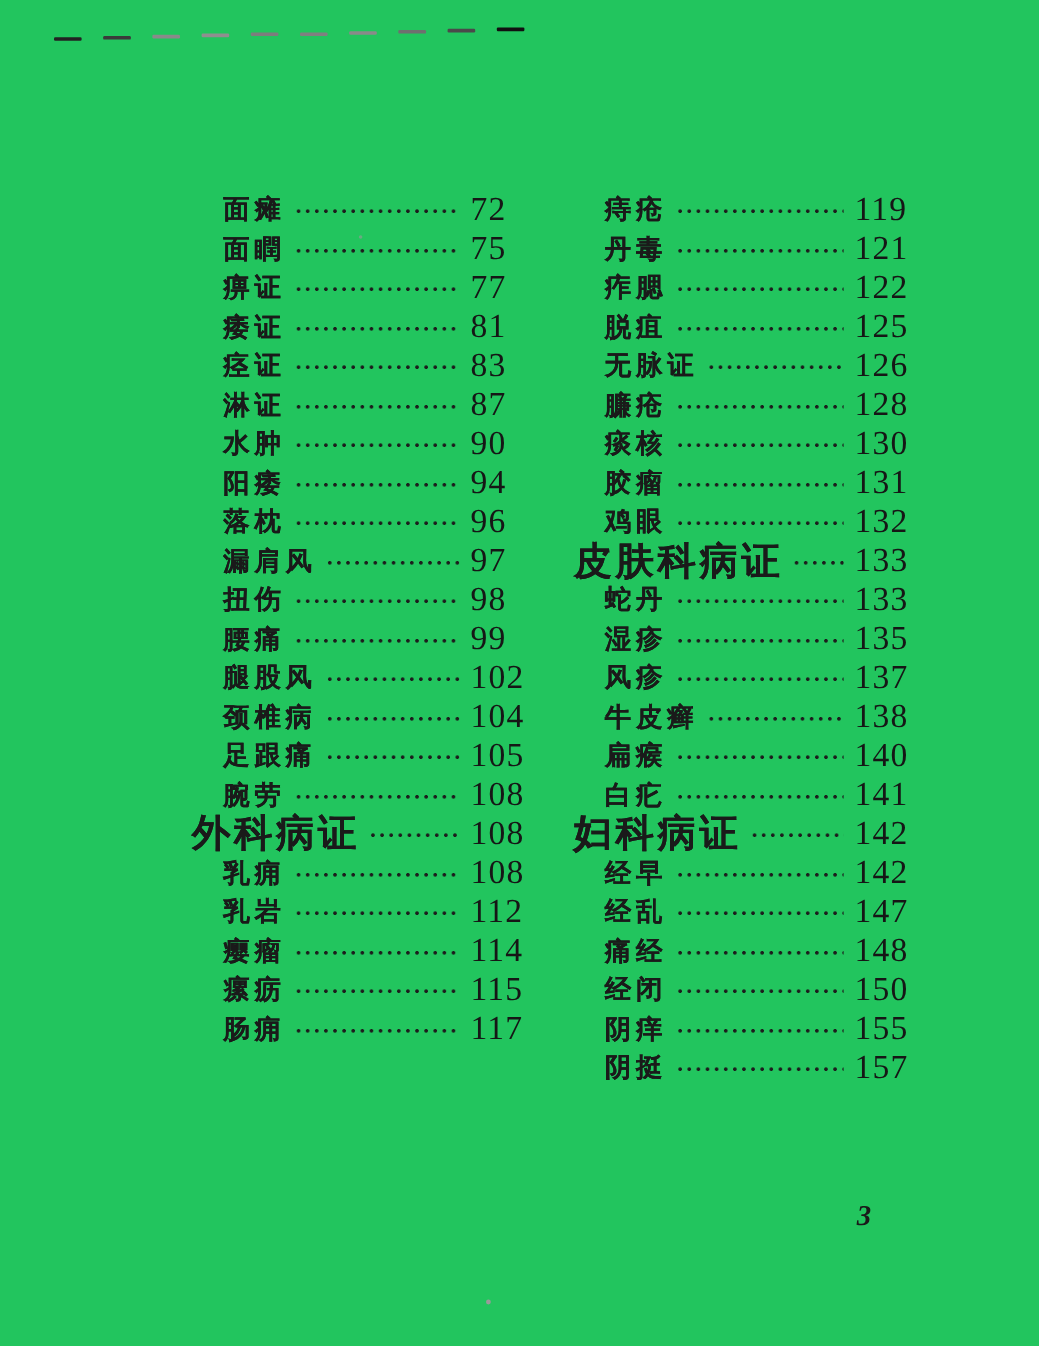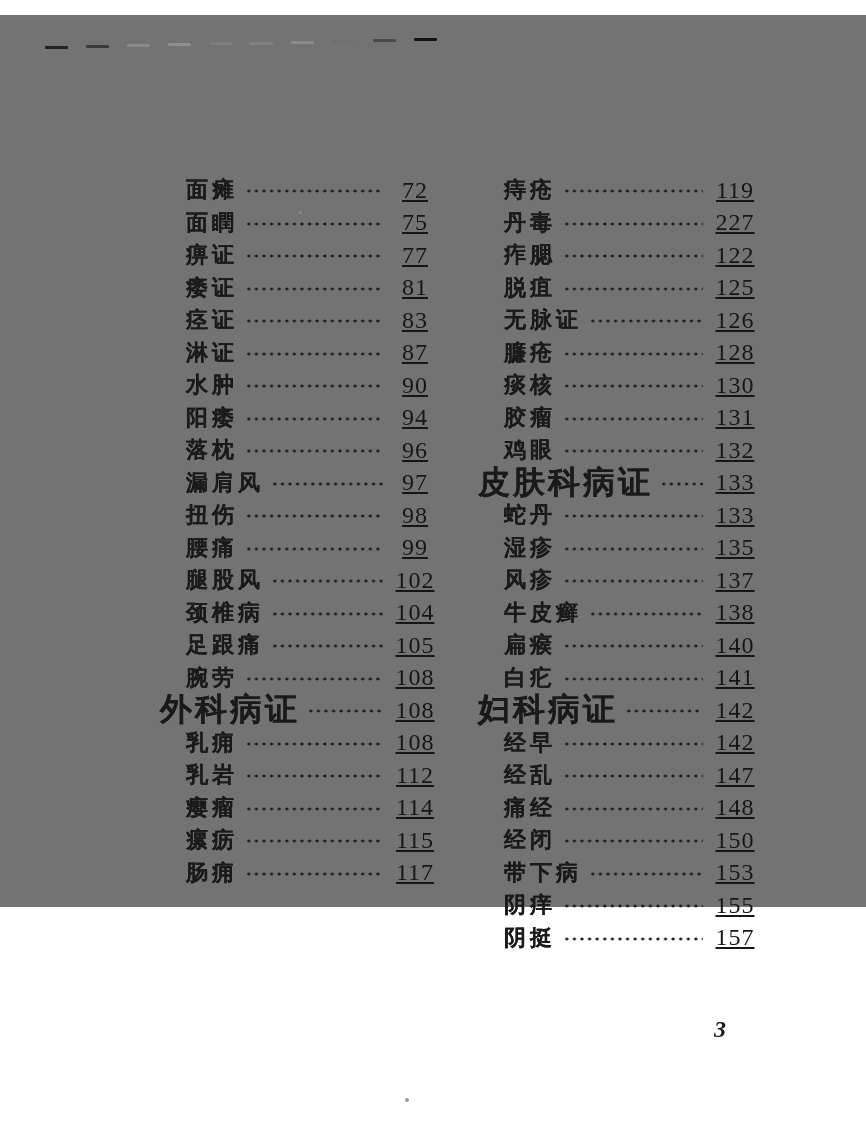--- a/index.html
+++ b/index.html
@@ -7,24 +7,23 @@
     padding: 0;
     width: 866px;
     height: 1122px;
     background: #ffffff;
     overflow: hidden;
     font-family: "Liberation Serif", "DejaVu Serif", serif;
   }
   .page {
     position: relative;
     width: 866px;
-    height: 892px;
-    background: #737373;
+    height: 1122px;
+    background: #22c55e;
     color: #1d1d1d;
-    margin-top: 15px;
   }
 
   
   .dashes {
     position: absolute;
     top: 12px;
     left: 45px;
     width: 400px;
     height: 28px;
   }
@@ -69,27 +68,26 @@
     flex: 1;
     height: 6px;
     margin: 2px 9px 0 7px;
     background-image: radial-gradient(circle, #1c1c1c 1.35px, rgba(0,0,0,0) 1.7px);
     background-size: 7.6px 6px;
     background-repeat: repeat-x;
     background-position: left center;
   }
 
   .num {
-    font-size: 24px;
+    font-size: 28px;
     min-width: 46px;
-    text-align: center;
+    text-align: left;
     color: #161616;
     letter-spacing: 1px;
     white-space: nowrap;
-    text-decoration: underline;
   }
 
   
   .folio {
     position: absolute;
     top: 1001px;
     left: 700px;
     width: 40px;
     text-align: center;
     font-size: 24px;
@@ -240,21 +238,21 @@
 
   <div class="toc-col right">
       <div class="row">
     <span class="label">痔疮</span>
     <span class="dots"></span>
     <span class="num">119</span>
   </div>
       <div class="row">
     <span class="label">丹毒</span>
     <span class="dots"></span>
-    <span class="num">227</span>
+    <span class="num">121</span>
   </div>
       <div class="row">
     <span class="label">痄腮</span>
     <span class="dots"></span>
     <span class="num">122</span>
   </div>
       <div class="row">
     <span class="label">脱疽</span>
     <span class="dots"></span>
     <span class="num">125</span>
@@ -336,25 +334,20 @@
   </div>
       <div class="row">
     <span class="label">痛经</span>
     <span class="dots"></span>
     <span class="num">148</span>
   </div>
       <div class="row">
     <span class="label">经闭</span>
     <span class="dots"></span>
     <span class="num">150</span>
-  </div>
-      <div class="row">
-    <span class="label">带下病</span>
-    <span class="dots"></span>
-    <span class="num">153</span>
   </div>
       <div class="row">
     <span class="label">阴痒</span>
     <span class="dots"></span>
     <span class="num">155</span>
   </div>
       <div class="row">
     <span class="label">阴挺</span>
     <span class="dots"></span>
     <span class="num">157</span>

